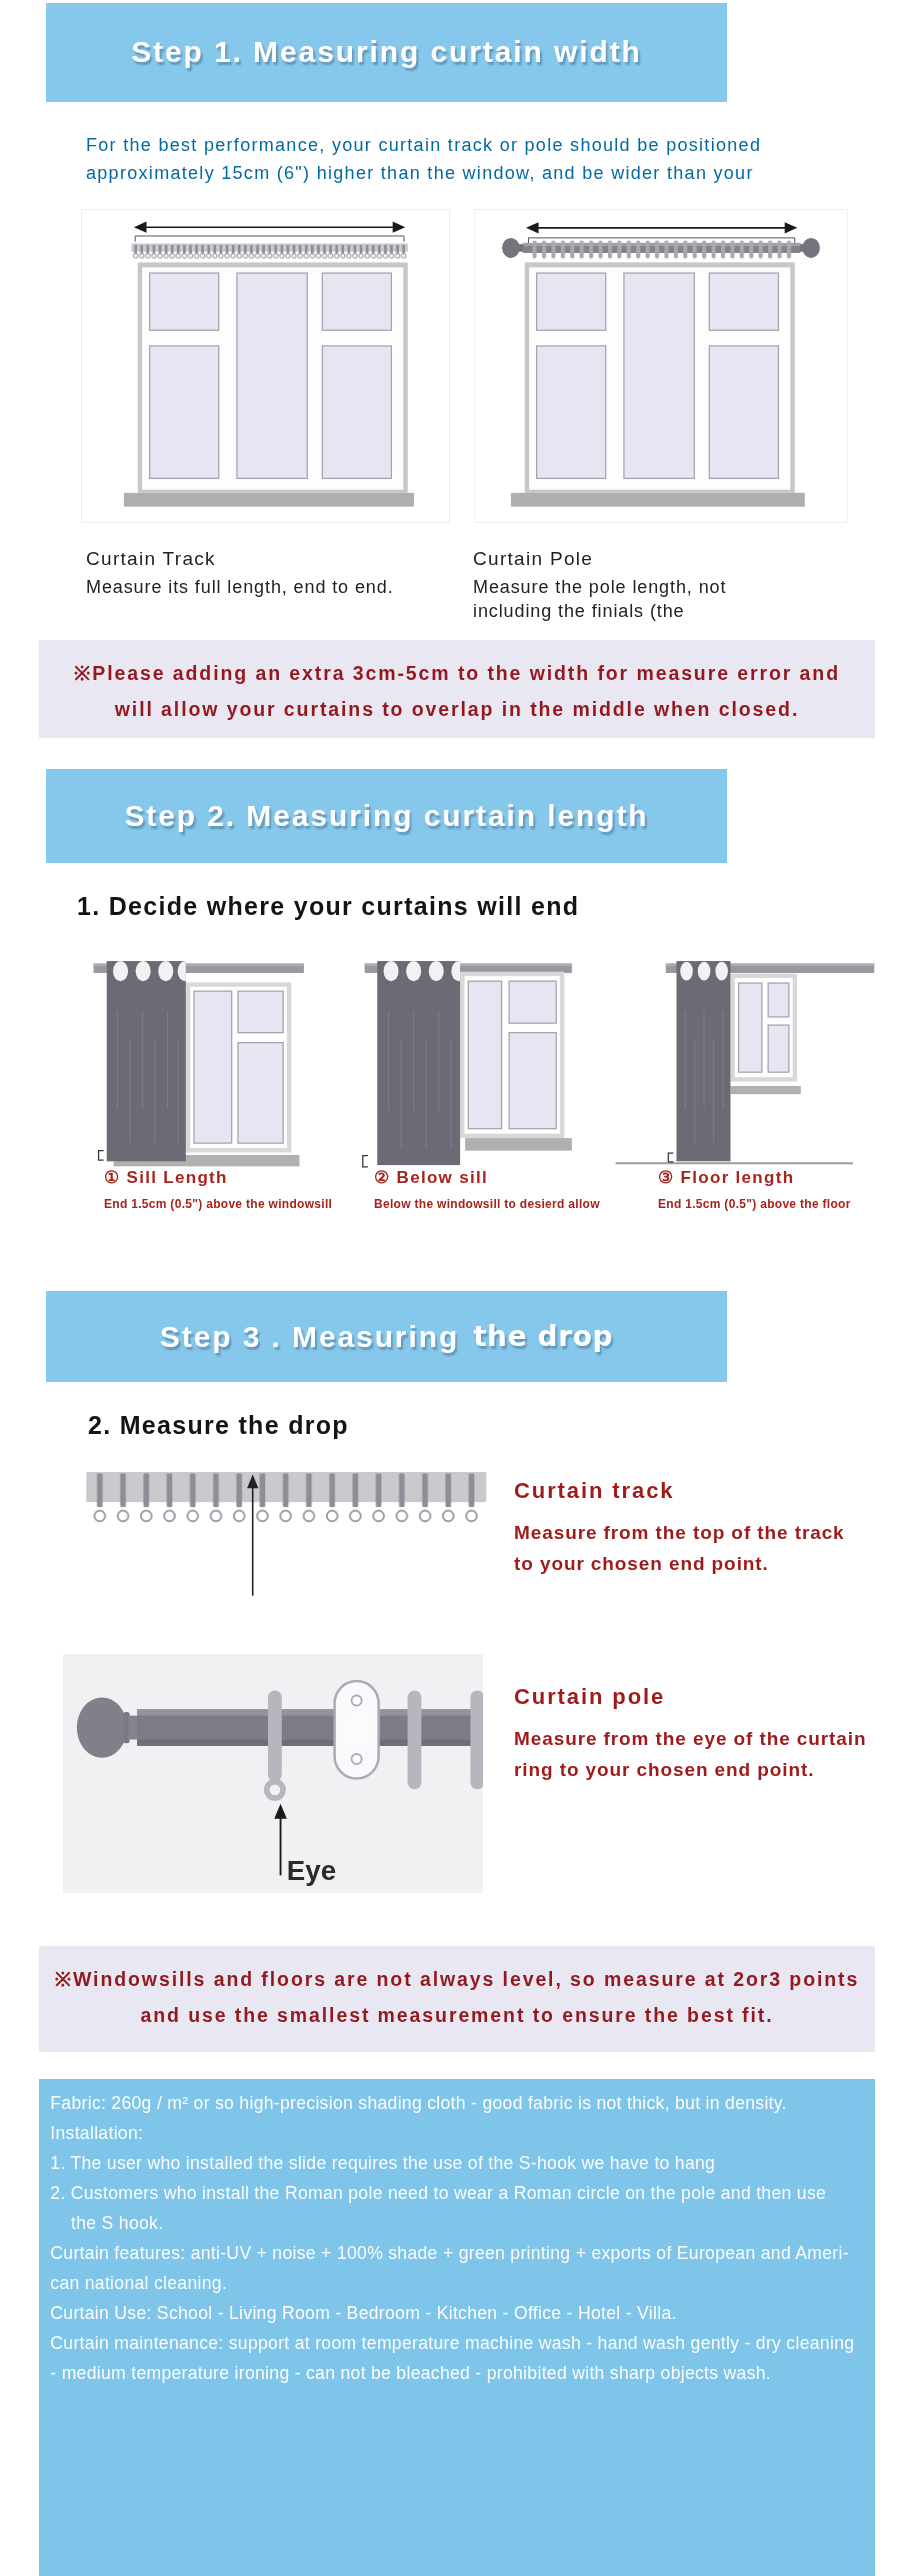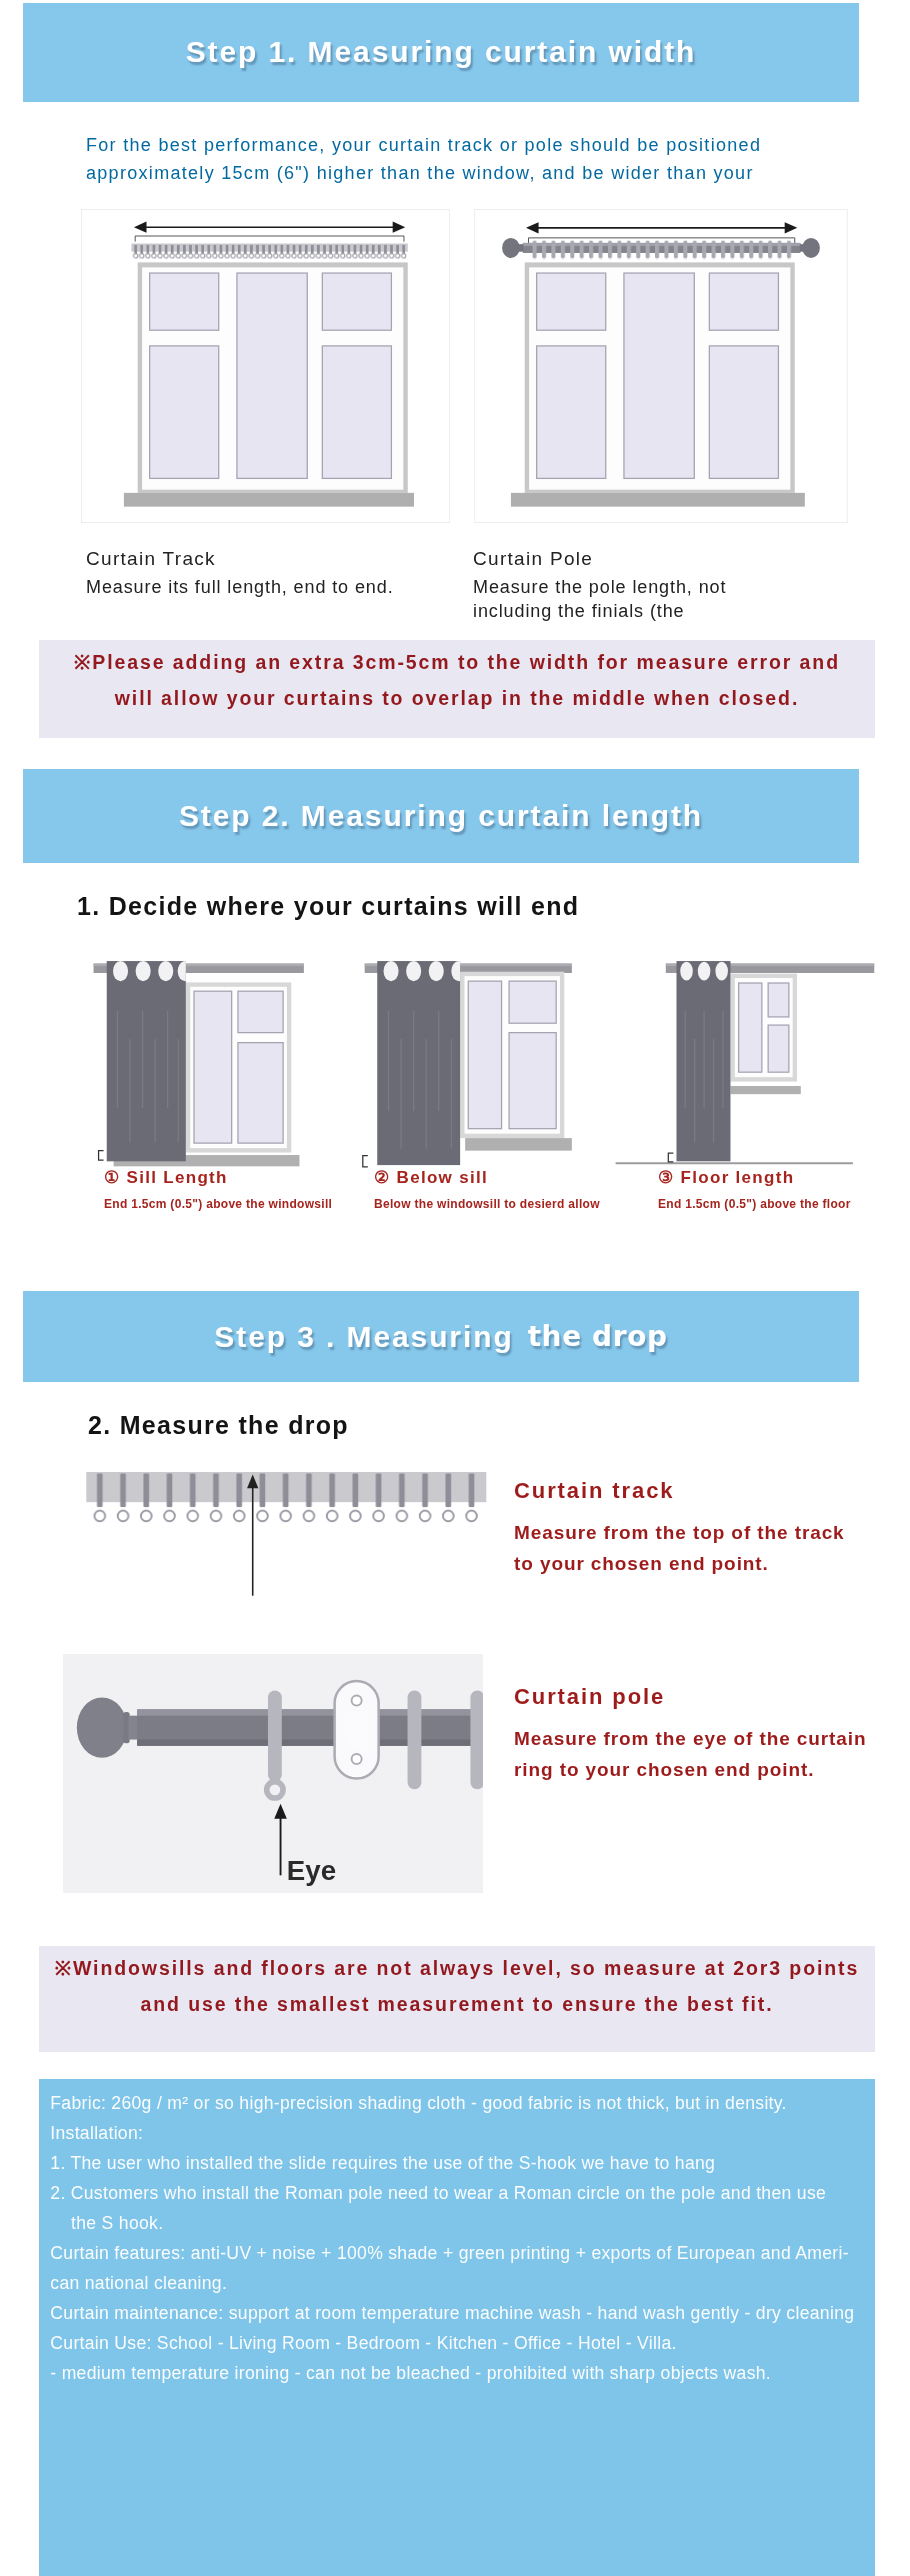--- a/index.html
+++ b/index.html
@@ -4,21 +4,21 @@
 <style>
   html,body { margin:0; padding:0; background:#ffffff; }
   .page {
     position:relative; width:910px; height:2576px; overflow:hidden;
     background:#ffffff; font-family:"Liberation Sans", sans-serif;
   }
   .abs { position:absolute; }
 
   
   .banner {
-    left:23px; width:836px; background:#86C8EC;
+    left:46px; width:681px; background:#86C8EC;
     display:flex; align-items:center; justify-content:center;
   }
   .banner .bt {
     color:#ffffff; font-weight:bold; font-size:30px; letter-spacing:1.9px;
     text-shadow:1.9px 2.5px 1.9px rgba(70,110,140,0.55);
     white-space:nowrap;
   }
   .banner .bt-sub {
     color:#ffffff; font-weight:bold; font-size:28px; letter-spacing:0.6px;
     font-family:"DejaVu Sans", sans-serif; margin-left:14px;
@@ -30,21 +30,21 @@
     left:86px; top:131px; width:799px;
     font-size:18px; letter-spacing:1.3px; line-height:28px; color:#0369a1;
   }
   .caption .cap-title { font-size:19px; letter-spacing:1.3px; color:#222222; }
   .caption .cap-desc  { font-size:18px; letter-spacing:0.9px; line-height:24px; color:#222222; margin-top:5px; }
 
   .note-box {
     left:39px; width:836px; background:#E9E8F2; text-align:center;
   }
   .note-box .note-text {
-    margin:0 auto; max-width:805px; padding-top:4px;
+    margin:0 auto; max-width:805px; padding-top:15px;
     color:#94191E; font-weight:bold; font-size:19.5px; letter-spacing:1.9px; line-height:36px;
   }
 
   .heading { font-weight:bold; font-size:25px; letter-spacing:1.3px; color:#141414; white-space:nowrap; }
 
   .opt { color:#A6241E; }
   .opt .opt-title { font-size:17px; font-weight:bold; letter-spacing:1.3px; white-space:nowrap; }
   .opt .opt-desc  { font-size:12px; font-weight:bold; letter-spacing:0.3px; margin-top:8.8px; white-space:nowrap; }
 
   .redblock { color:#9E1B1B; }
@@ -354,21 +354,21 @@
       <div class="info-line">1. The user who installed the slide requires the use of the S-hook we have to hang</div>
 
       <div class="info-line">2. Customers who install the Roman pole need to wear a Roman circle on the pole and then use</div>
 
       <div class="info-line">&nbsp;&nbsp;&nbsp;&nbsp;the S hook.</div>
 
       <div class="info-line">Curtain features: anti-UV + noise + 100% shade + green printing + exports of European and Ameri-</div>
 
       <div class="info-line">can national cleaning.</div>
 
+      <div class="info-line">Curtain Use: School - Living Room - Bedroom - Kitchen - Office - Hotel - Villa.</div>
+
       <div class="info-line">Curtain maintenance: support at room temperature machine wash - hand wash gently - dry cleaning</div>
-
-      <div class="info-line">Curtain Use: School - Living Room - Bedroom - Kitchen - Office - Hotel - Villa.</div>
 
       <div class="info-line">- medium temperature ironing - can not be bleached - prohibited with sharp objects wash.</div>
     </div>
 
 </div>
 
 
 </body></html>

